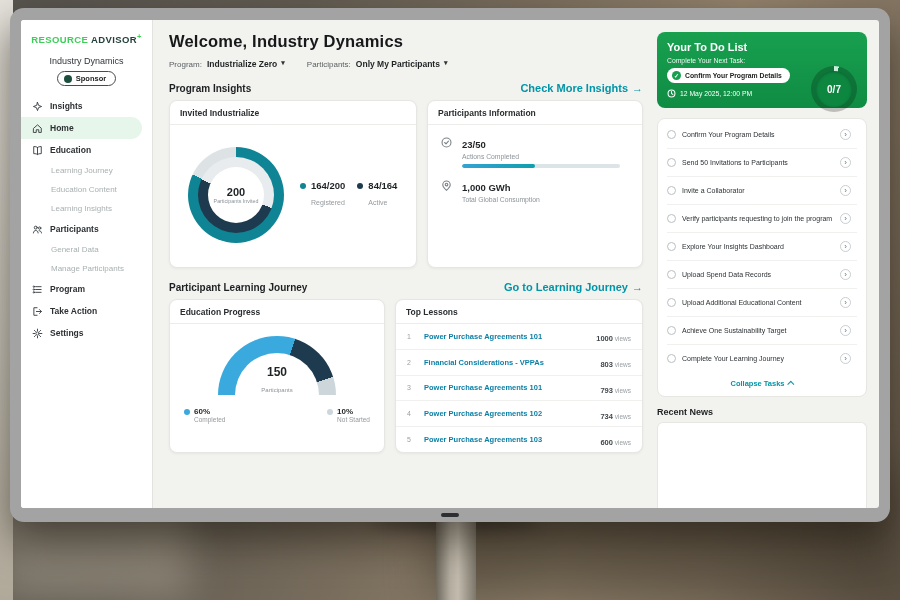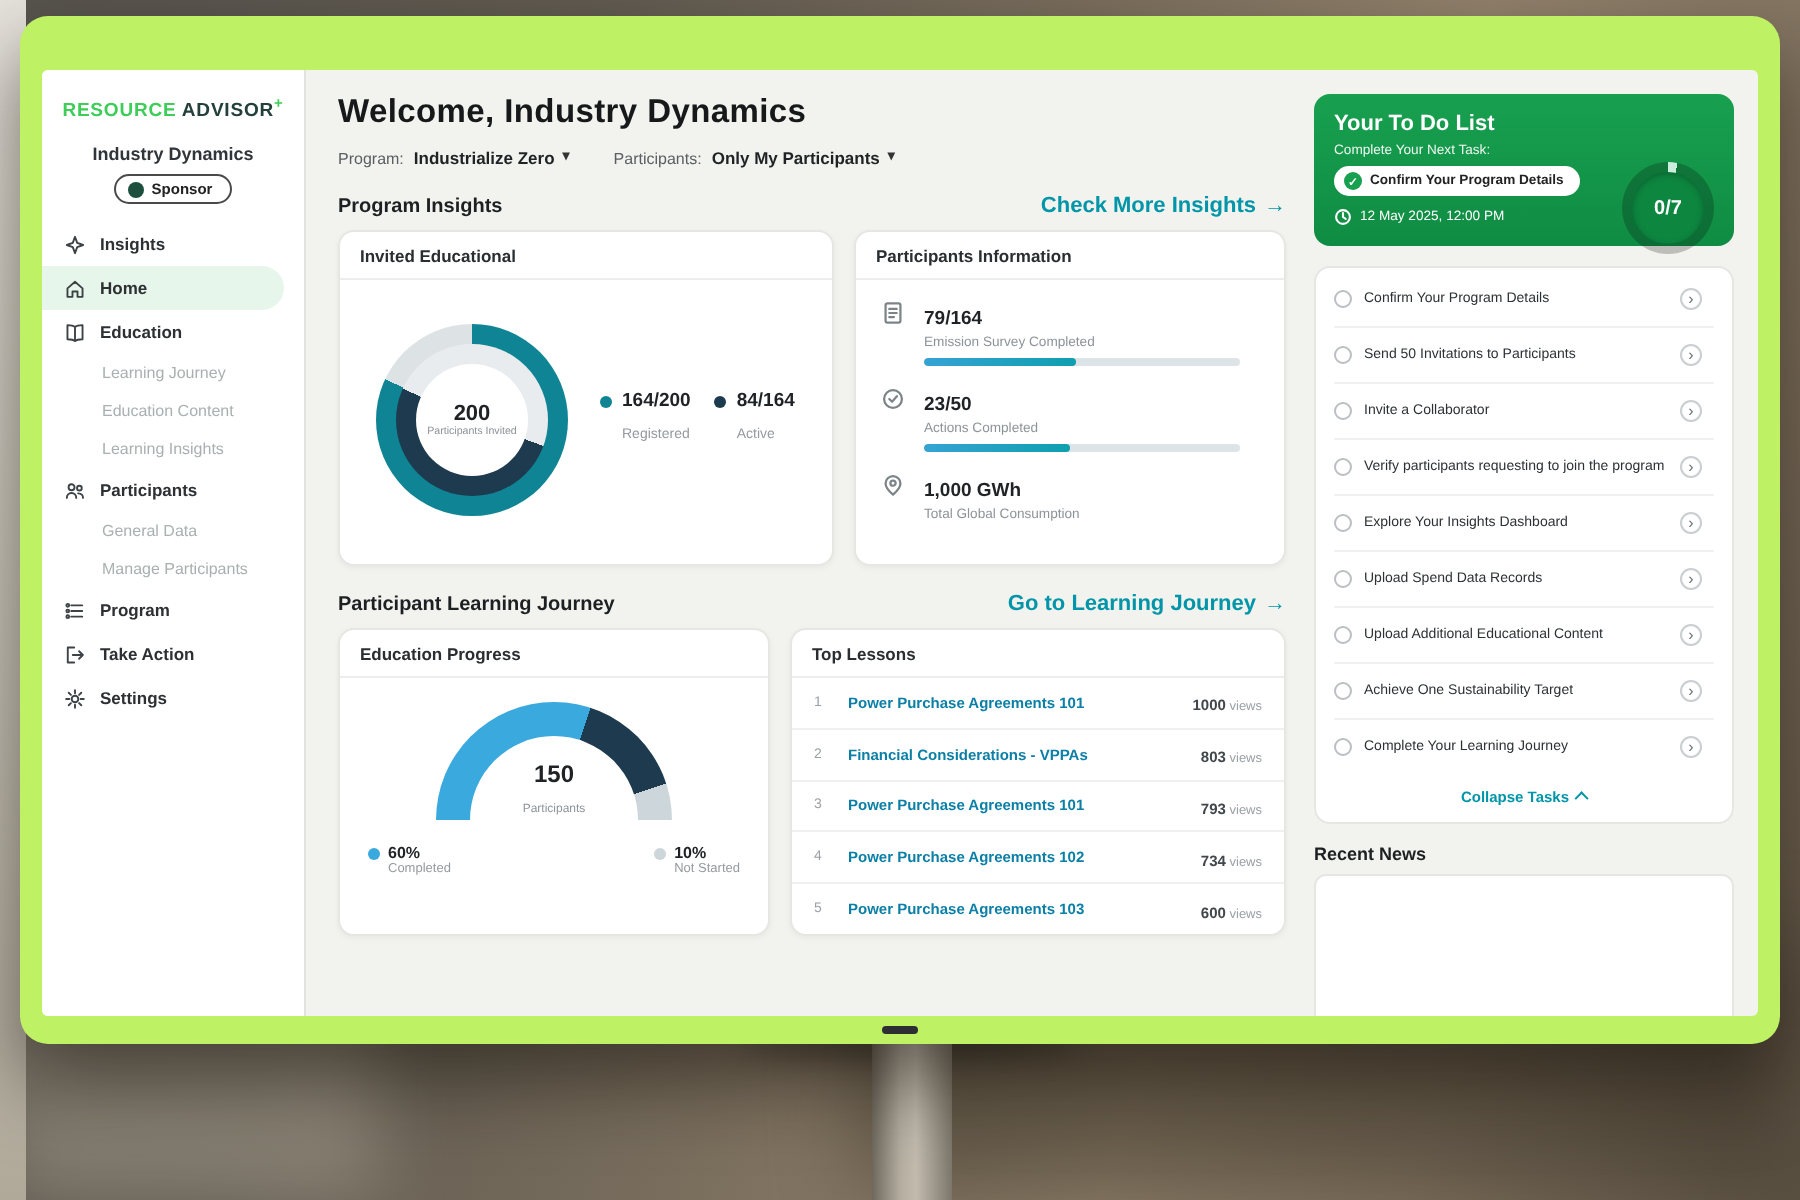--- a/index.html
+++ b/index.html
@@ -6,30 +6,30 @@
 html,body{width:900px;height:600px;overflow:hidden;}
 body{position:relative;font-family:"Liberation Sans",sans-serif;background:#6b655a;}
 svg{fill:none;stroke:currentColor;stroke-width:1.2;stroke-linecap:round;stroke-linejoin:round;}
 
 .bg{position:absolute;inset:0;background:linear-gradient(108deg,#57544e 0%,#625c52 28%,#7b6f5e 50%,#93836d 68%,#857663 82%,#5e5345 100%);}
 .bg-blob1{position:absolute;left:0;bottom:0;width:190px;height:110px;background:#c0b6a4;opacity:.38;filter:blur(18px);}
 .bg-blob2{position:absolute;right:0;bottom:0;width:470px;height:130px;background:#3b3428;opacity:.5;filter:blur(22px);}
 .bg-strip{position:absolute;left:0;top:0;width:13px;height:100%;background:linear-gradient(180deg,#e6e3dc,#c9c4b8 60%,#b0a99a);}
 .stand-shadow{position:absolute;left:370px;top:516px;width:170px;height:12px;background:rgba(0,0,0,.4);filter:blur(7px);border-radius:50%;}
 .stand{position:absolute;left:436px;top:522px;width:40px;height:78px;background:linear-gradient(90deg,#6e685d,#b3ac9f 35%,#c2bbae 55%,#7d766a);}
-.monitor{position:absolute;left:10px;top:8px;width:880px;height:514px;background:#bef264;border-radius:14px;padding:27px 11px 14px;box-shadow:0 18px 40px rgba(20,15,8,.55);}
+.monitor{position:absolute;left:10px;top:8px;width:880px;height:514px;background:#a3a3a3;border-radius:14px;padding:12px 11px 14px;box-shadow:0 18px 40px rgba(20,15,8,.55);}
 .power-led{position:absolute;left:50%;bottom:5px;transform:translateX(-50%);width:18px;height:4px;border-radius:2px;background:#2c2e31;}
 .screen{width:100%;height:100%;background:#f2f2ee;border-radius:3px;display:flex;overflow:hidden;}
 
 .sidebar{width:132px;background:#fff;border-right:1px solid #e2e2de;padding-top:12px;flex-shrink:0;}
 .logo{text-align:center;font-weight:bold;font-size:9.5px;letter-spacing:.4px;}
 .logo .lg,.logo .lp{color:#3dcd58;}
 .logo .ld{color:#24403a;}
 .logo .lp{font-size:7.5px;vertical-align:super;}
-.org{margin-top:11px;text-align:center;font-size:9px;font-weight:bold;color:#30353a;}
+.org{margin-top:11px;text-align:center;font-size:9px;font-weight:normal;color:#30353a;}
 .badge{margin:5px auto 9px;display:flex;align-items:center;gap:4px;width:max-content;border:1px solid #4a4a4a;border-radius:9px;padding:2px 9px 2px 6px;font-size:7.5px;font-weight:bold;color:#222;cursor:pointer;}
 .badge-dot{width:8px;height:8px;border-radius:50%;background:#1d4f3f;}
 .nav-item{display:flex;align-items:center;gap:7px;height:22px;padding:0 11px;font-size:8.5px;font-weight:bold;color:#2d3134;cursor:pointer;}
 .nav-item .nav-ico{width:11px;height:11px;color:#3c4246;display:inline-flex;}
 .nav-item svg{width:11px;height:11px;}
 .nav-item.active{background:#e7f6eb;border-radius:0 12px 12px 0;margin-right:10px;}
 .nav-sub{height:19px;display:flex;align-items:center;padding-left:30px;font-size:8px;color:#a9b0b0;cursor:pointer;}
 
 .content{flex:1;padding:12px 12px 0 16px;min-width:0;}
 .welcome{font-size:16.5px;font-weight:bold;color:#16181a;letter-spacing:.2px;}
@@ -228,21 +228,21 @@
         <span class="sec-title">Program Insights</span>
         <a class="sec-link">
           <span>Check More Insights</span>
           <span>→</span>
         </a>
       </div>
 
       <div class="cards">
 
         <div class="card card-invited">
-          <div class="card-title">Invited Educational</div>
+          <div class="card-title">Invited Industrialize</div>
           <div class="invited-body">
             <div class="donut" style="background: conic-gradient(rgb(14, 132, 148) 0deg, rgb(14, 132, 148) 82%, rgb(221, 227, 229) 82%, rgb(221, 227, 229) 100%);">
               <div class="donut-inner" style="background: conic-gradient(from 110deg, rgb(29, 58, 78) 0deg, rgb(29, 58, 78) 51.2195%, rgb(232, 236, 238) 51.2195%, rgb(232, 236, 238) 100%);"></div>
               <div class="donut-hole">
                 <b>200</b>
                 <span>Participants Invited</span>
               </div>
             </div>
             <div class="legend-col">
               <div class="leg">
@@ -252,33 +252,20 @@
               <div class="leg">
                 <span class="leg-dot" style="background-color: rgb(29, 58, 78);"></span>
                 <span><b>84/164</b><small>Active</small></span>
               </div>
             </div>
           </div>
         </div>
 
         <div class="card card-info">
           <div class="card-title">Participants Information</div>
-          <div class="info-row">
-            <span class="info-ico"><svg viewBox="0 0 14 14">
-                  <rect x="3" y="1.8" width="8" height="10.4" rx="1"></rect>
-                  <path d="M5 4.8h4M5 7h4M5 9.2h2.5"></path>
-                </svg></span>
-            <span class="info-col">
-              <span class="info-val">79/164</span>
-              <div class="info-lab">Emission Survey Completed</div>
-              <div class="bar">
-                  <div class="bar-fill" style="width: 48%;"></div>
-                </div>
-            </span>
-          </div>
           <div class="info-row">
             <span class="info-ico"><svg viewBox="0 0 14 14">
                   <circle cx="7" cy="7" r="4.8"></circle>
                   <path d="M5 7l1.5 1.5 2.6-3"></path>
                 </svg></span>
             <span class="info-col">
               <span class="info-val">23/50</span>
               <div class="info-lab">Actions Completed</div>
               <div class="bar">
                   <div class="bar-fill" style="width: 46%;"></div>

